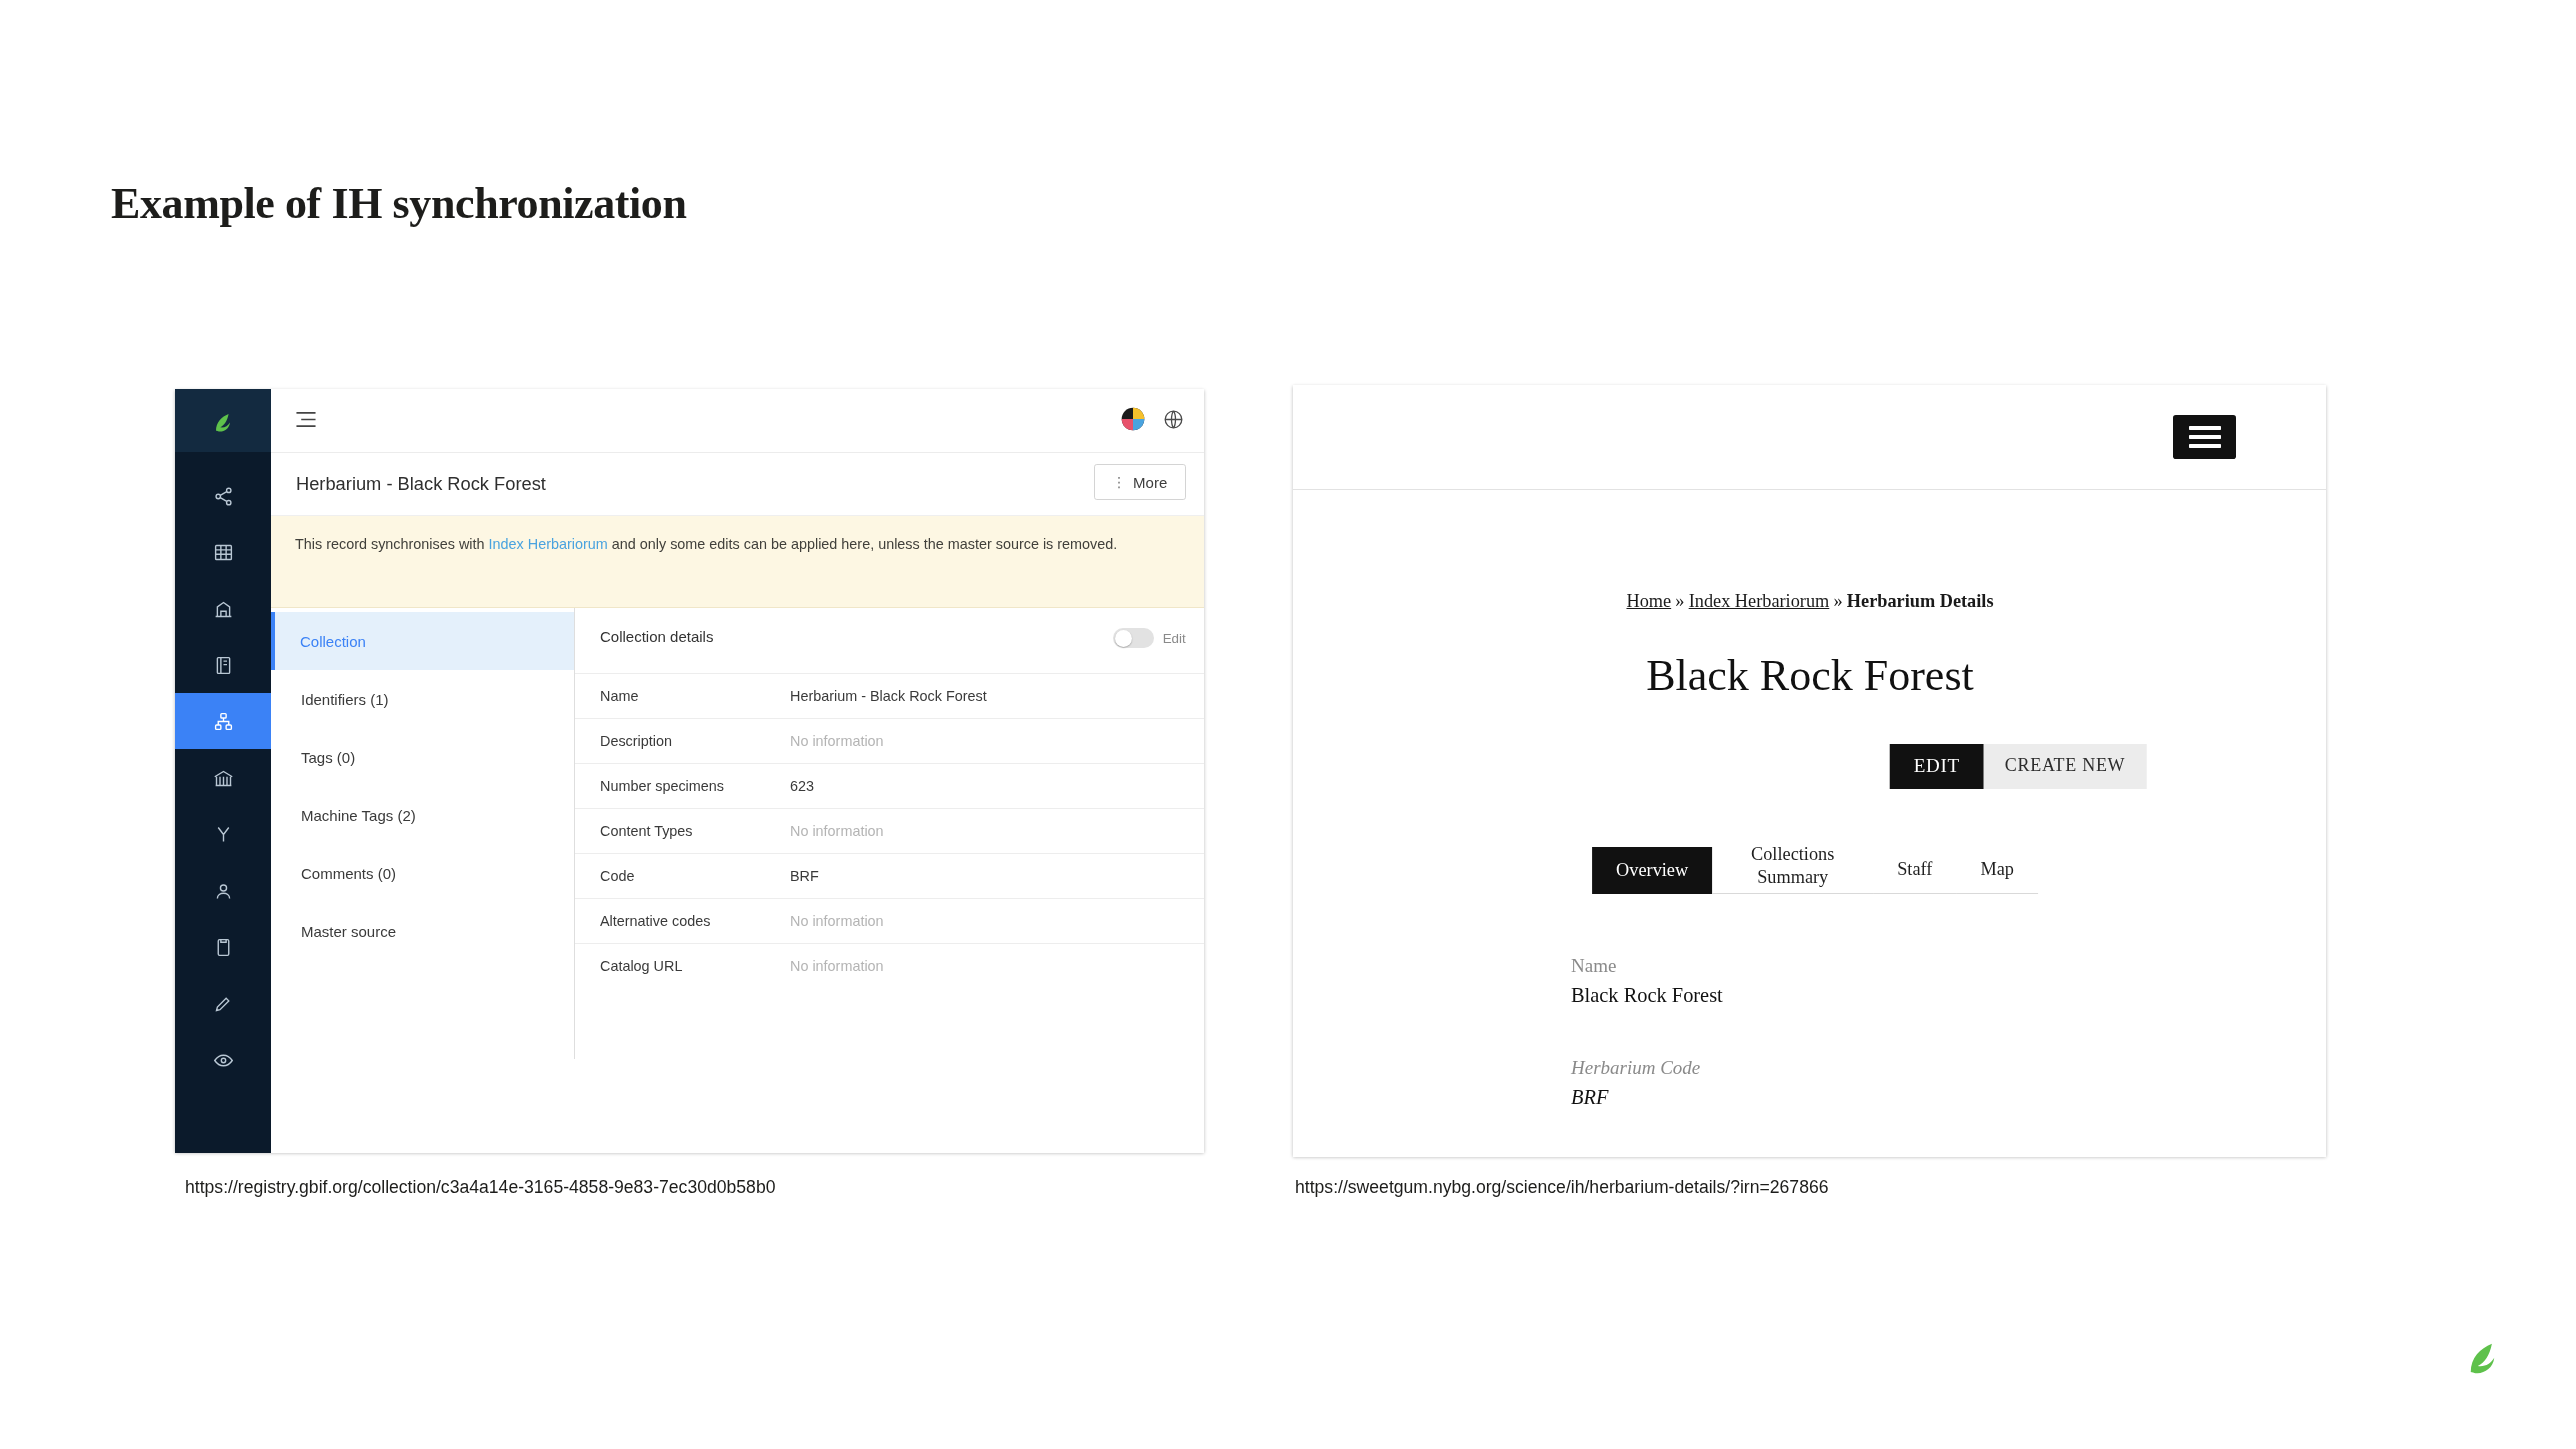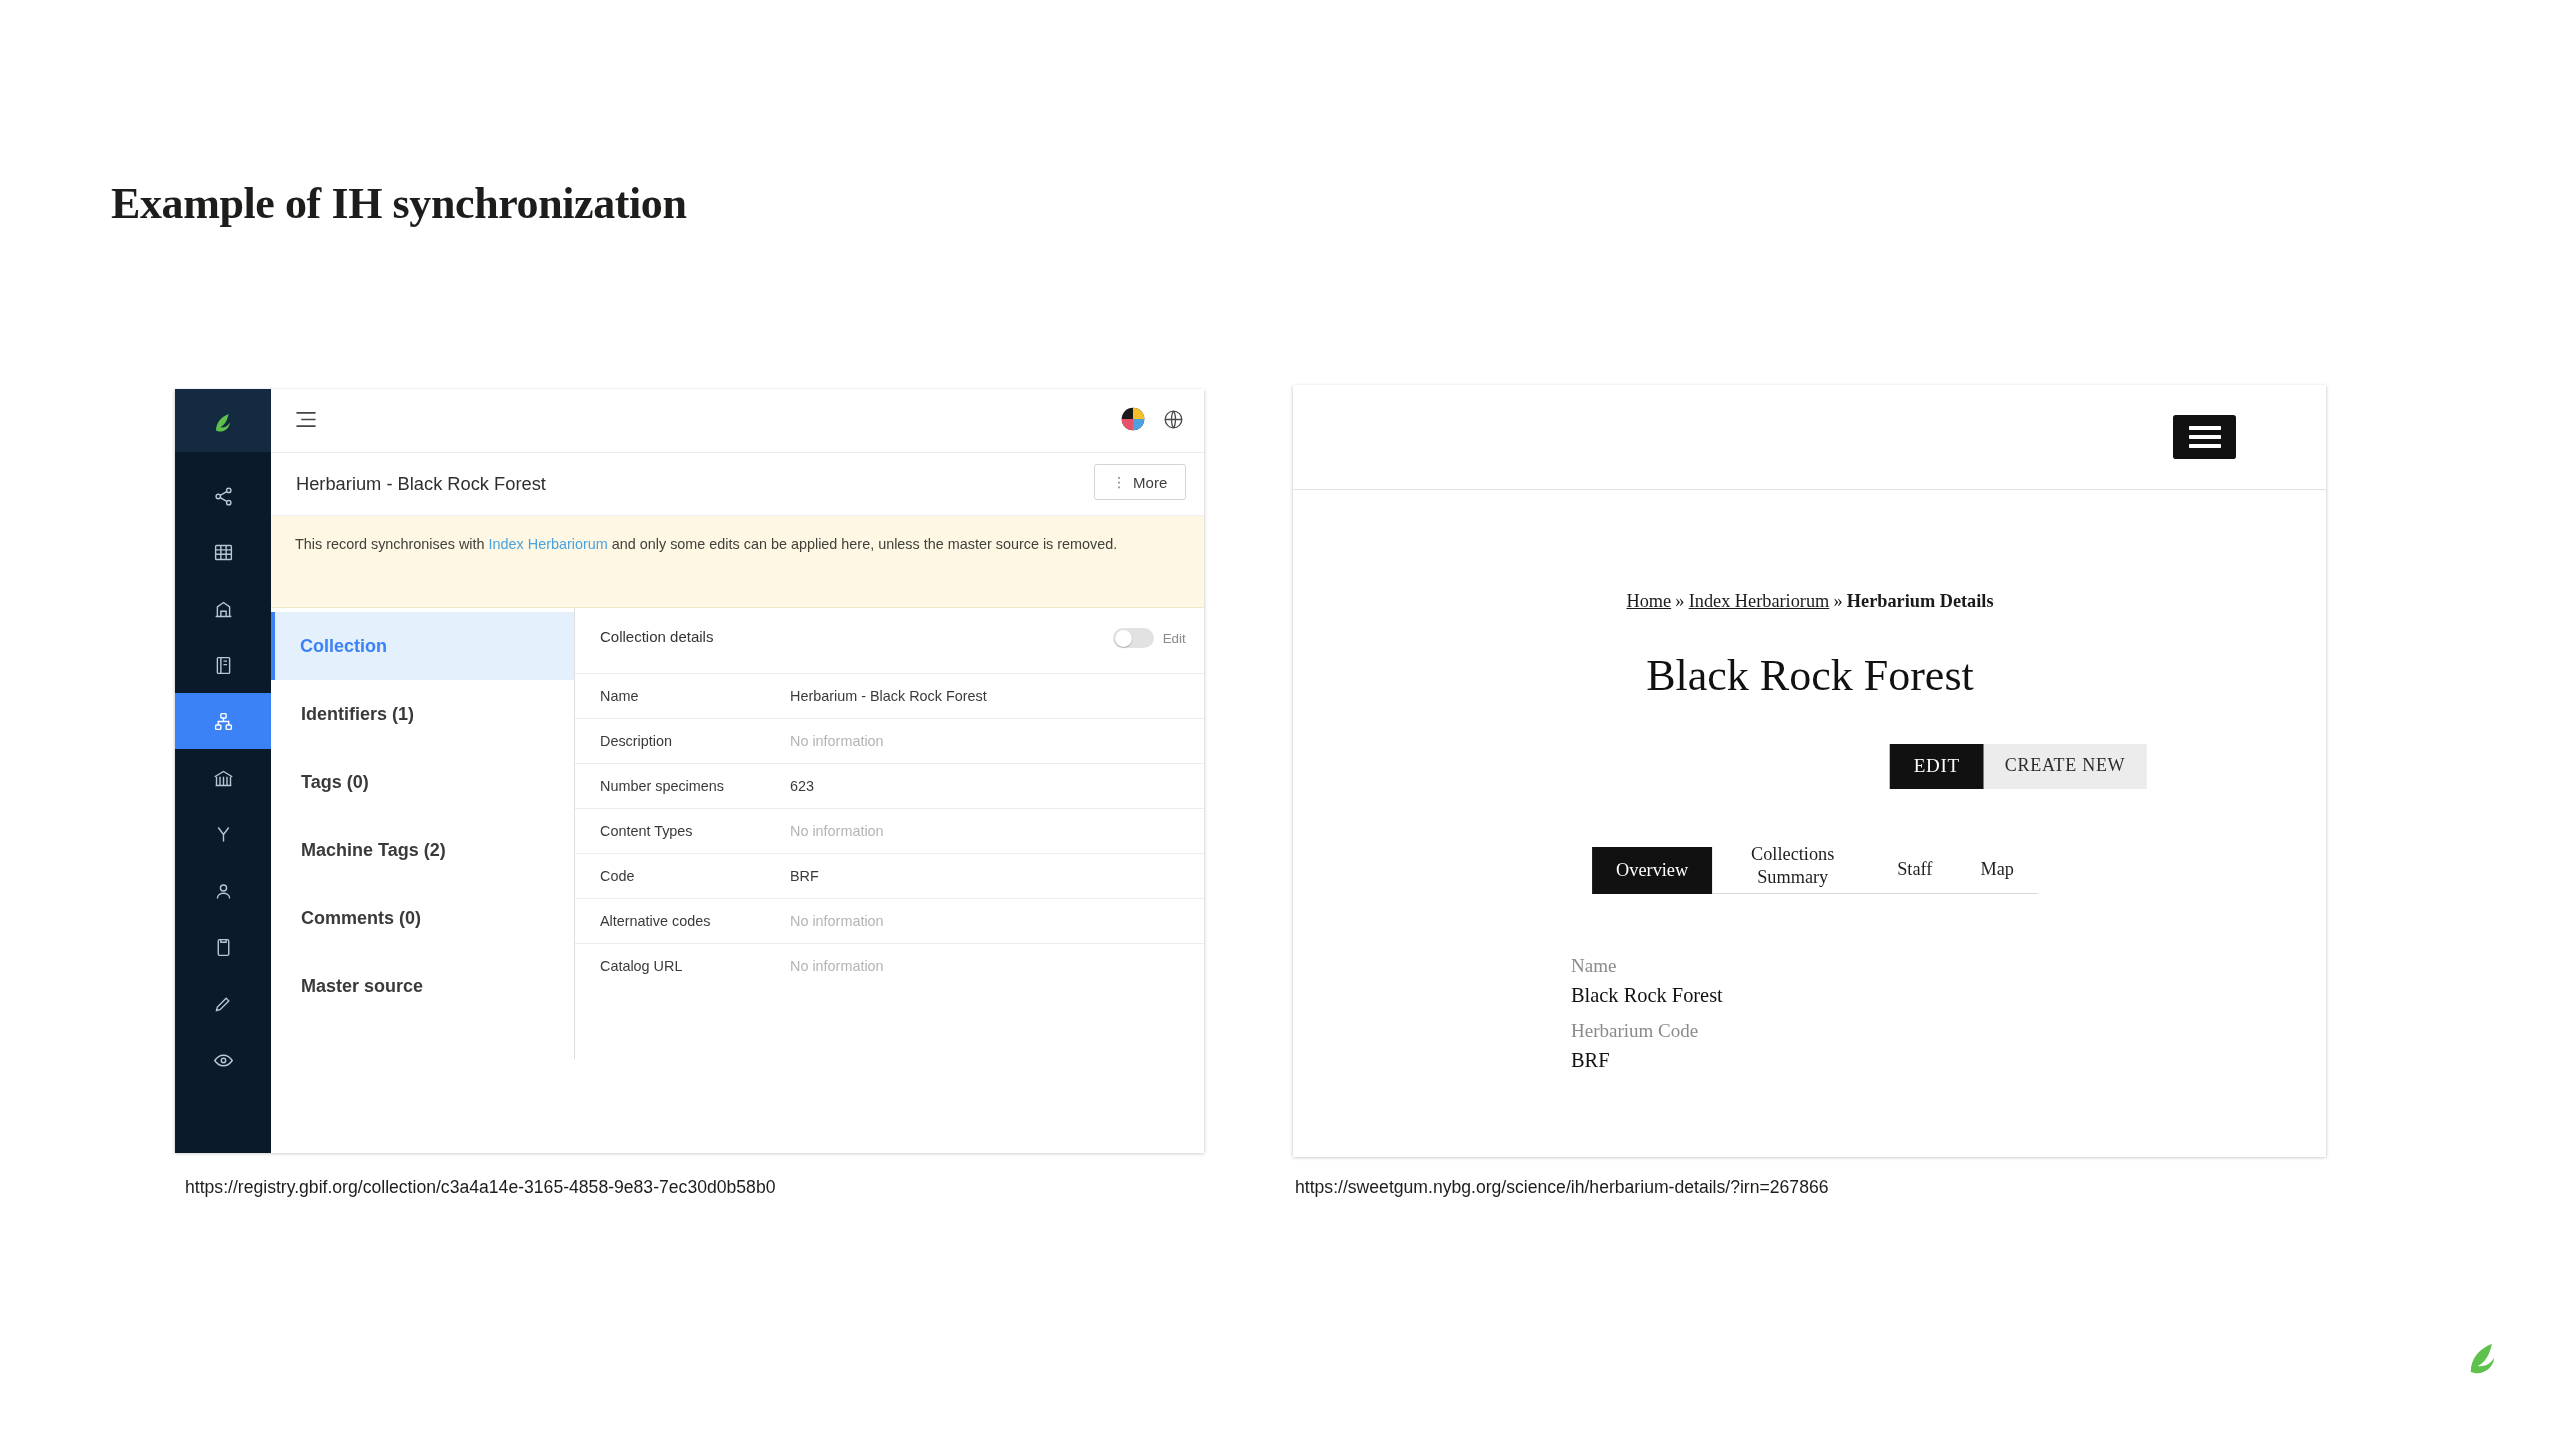--- a/index.html
+++ b/index.html
@@ -143,27 +143,26 @@
     display: flex;
     height: 451px;
   }
   .gbif-nav {
     width: 303px;
     border-right: 0.7px solid #dedede;
     padding-top: 4.2px;
     background: #fff;
   }
   .nav-item {
-    height: 68px;
+    height: 58px;
     display: flex;
     align-items: center;
     padding-left: 30px;
-    font-size: 18px;
+    font-size: 15px;
     color: #3a3a3a;
-    font-weight: bold;
   }
   .nav-item.selected {
     background: #e4f0fb;
     color: #3b82f6;
     border-left: 4.2px solid #3b82f6;
     padding-left: 25px;
   }
   .gbif-detail {
     flex: 1;
     position: relative;
@@ -570,21 +569,21 @@
   <div class="tab two-line" style="max-width:113px; white-space:normal;">Collections Summary</div>
   <div class="tab">Staff</div>
   <div class="tab">Map</div>
 </div>
 
 <div class="field-block" style="position:absolute; left:1571px; top:955px;">
   <div class="field-label">Name</div>
   <div class="field-value">Black Rock Forest</div>
 </div>
 
-<div class="field-block" style="position:absolute; left:1571px; top:1020px;">
+<div class="field-block" style="position:absolute; left:1571px; top:1057px;font-style:italic;">
   <div class="field-label">Herbarium Code</div>
   <div class="field-value">BRF</div>
 </div>
 
 <div class="url url-left">https://registry.gbif.org/collection/c3a4a14e-3165-4858-9e83-7ec30d0b58b0</div>
 <div class="url url-right">https://sweetgum.nybg.org/science/ih/herbarium-details/?irn=267866</div>
 
 <div class="corner-logo">
   <svg viewBox="0 0 40 40" aria-hidden="true">
     <path d="M10 34c0-12 8-20 18-24-2 10-6 16-12 19 6 1 11-2 14-7-1 9-9 14-16 13-1 0-3-1-4-1z" fill="#5ec14b"></path>

